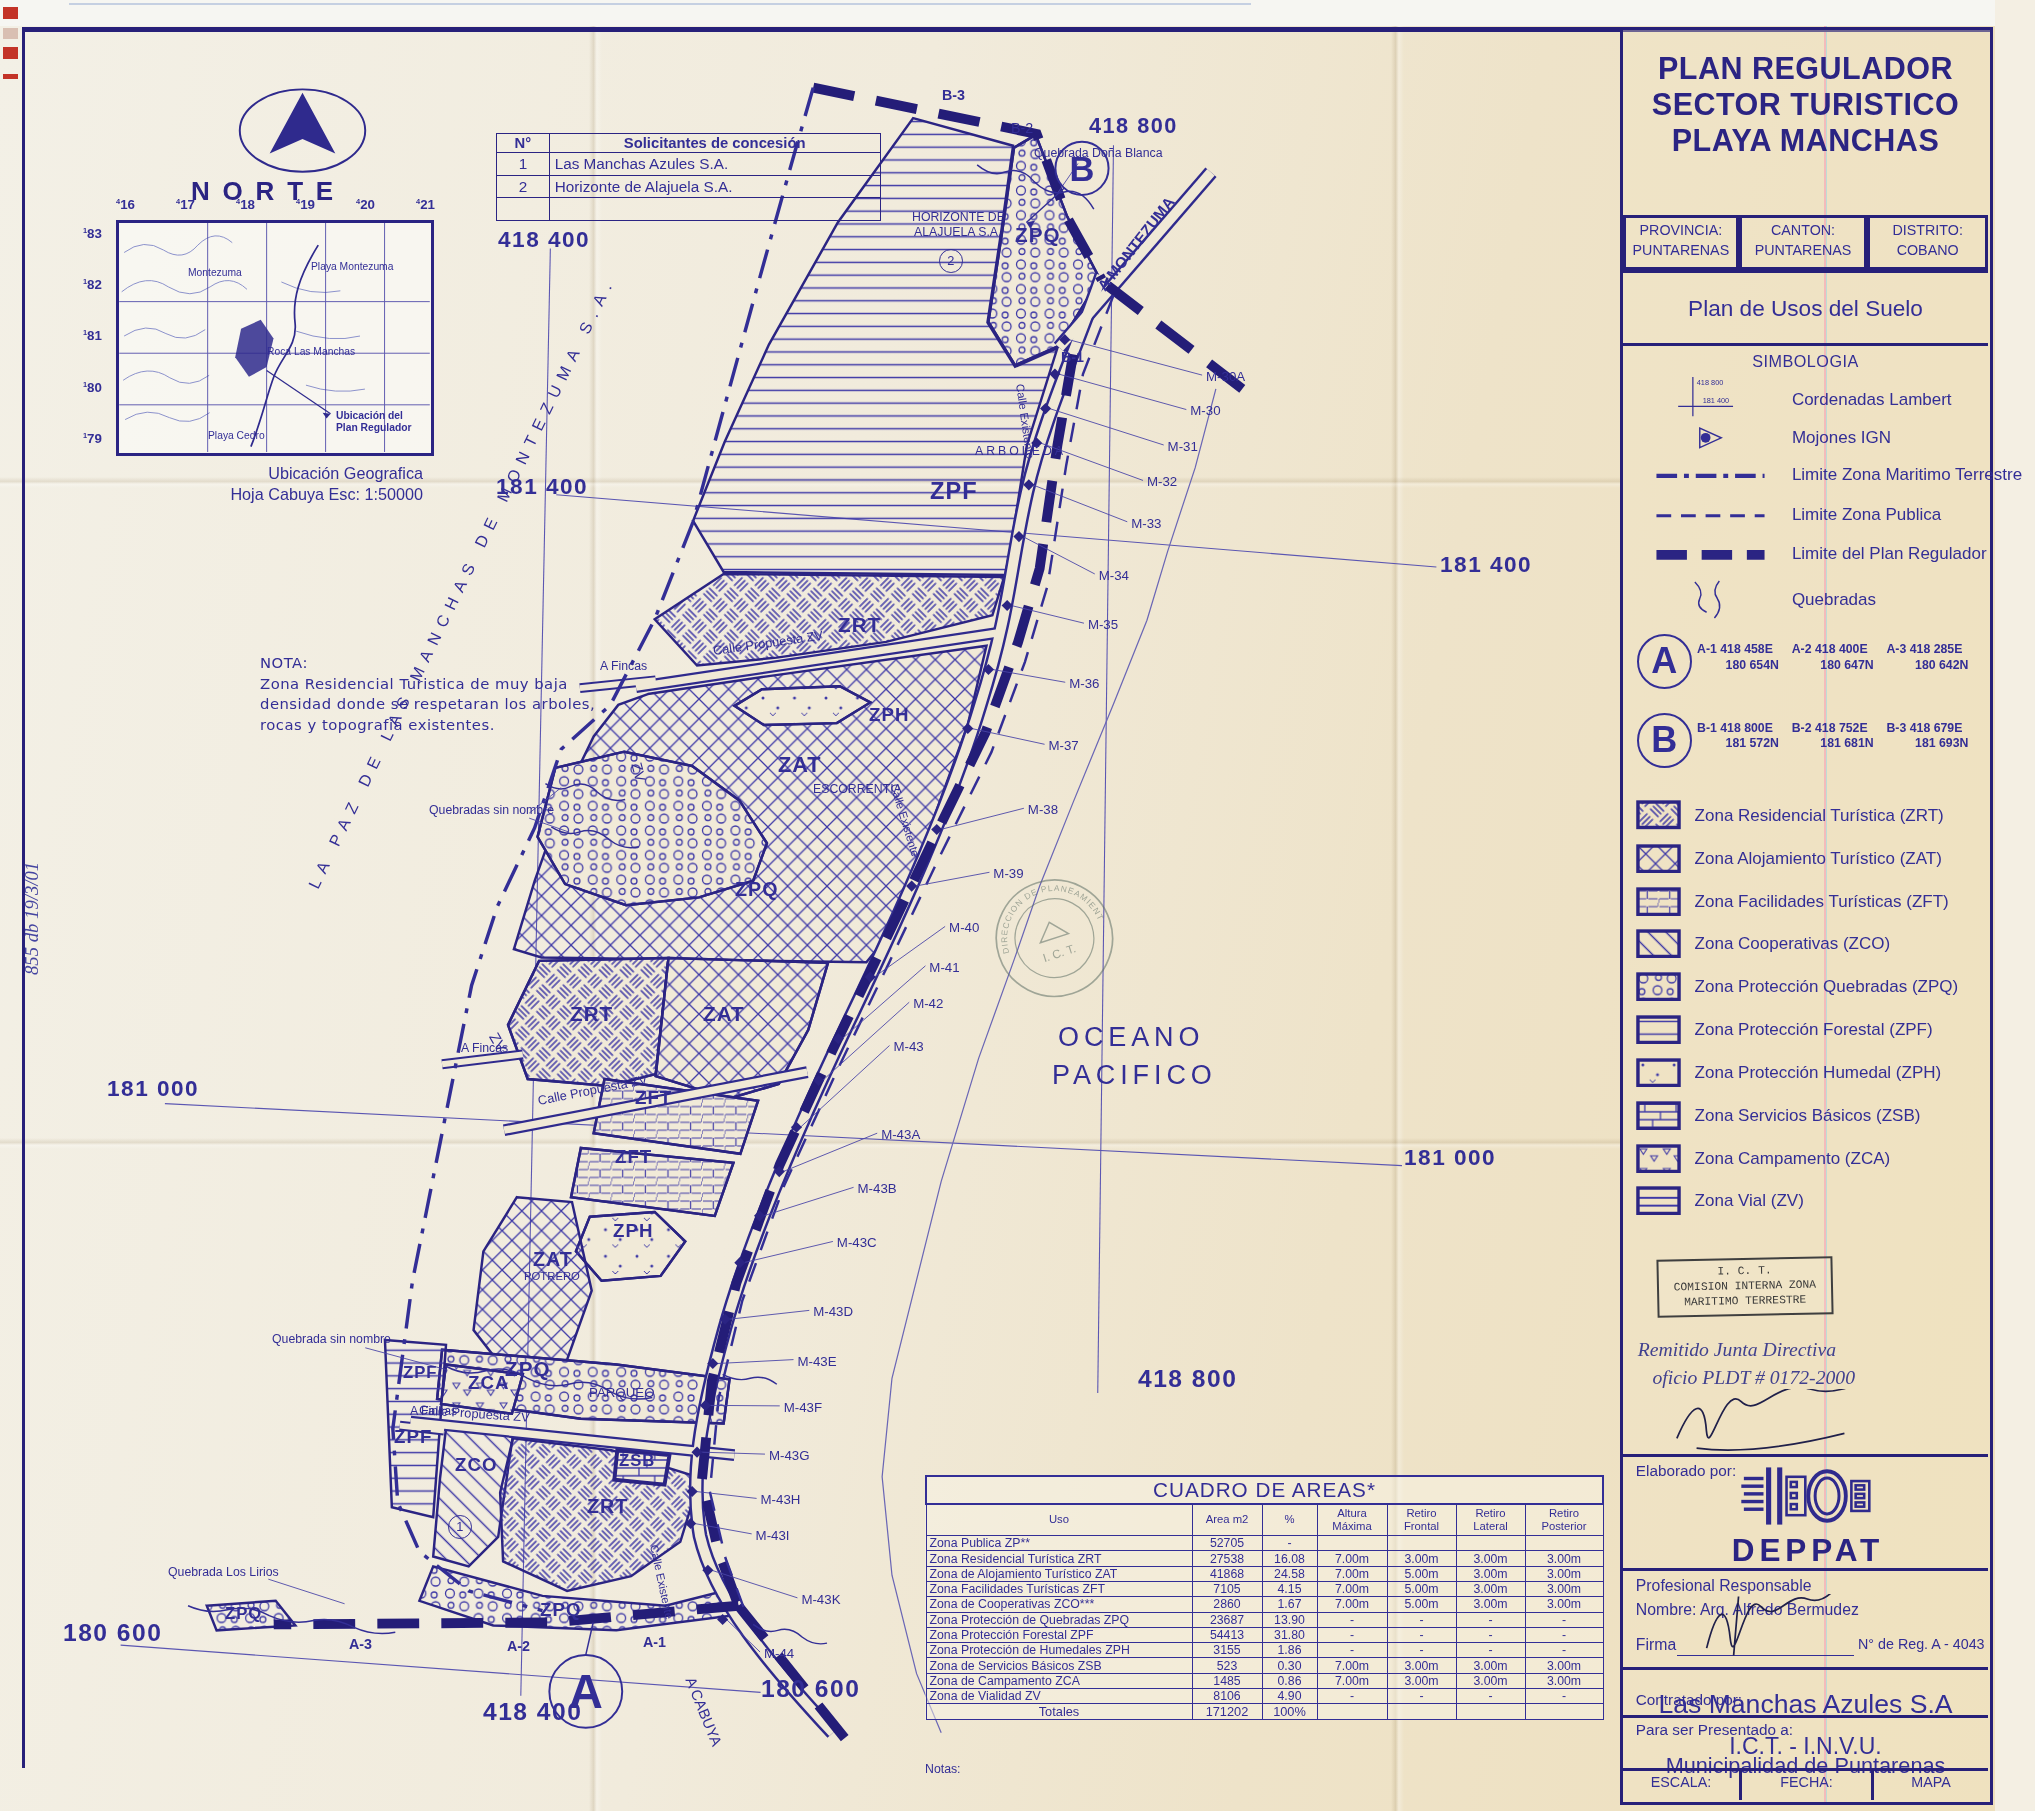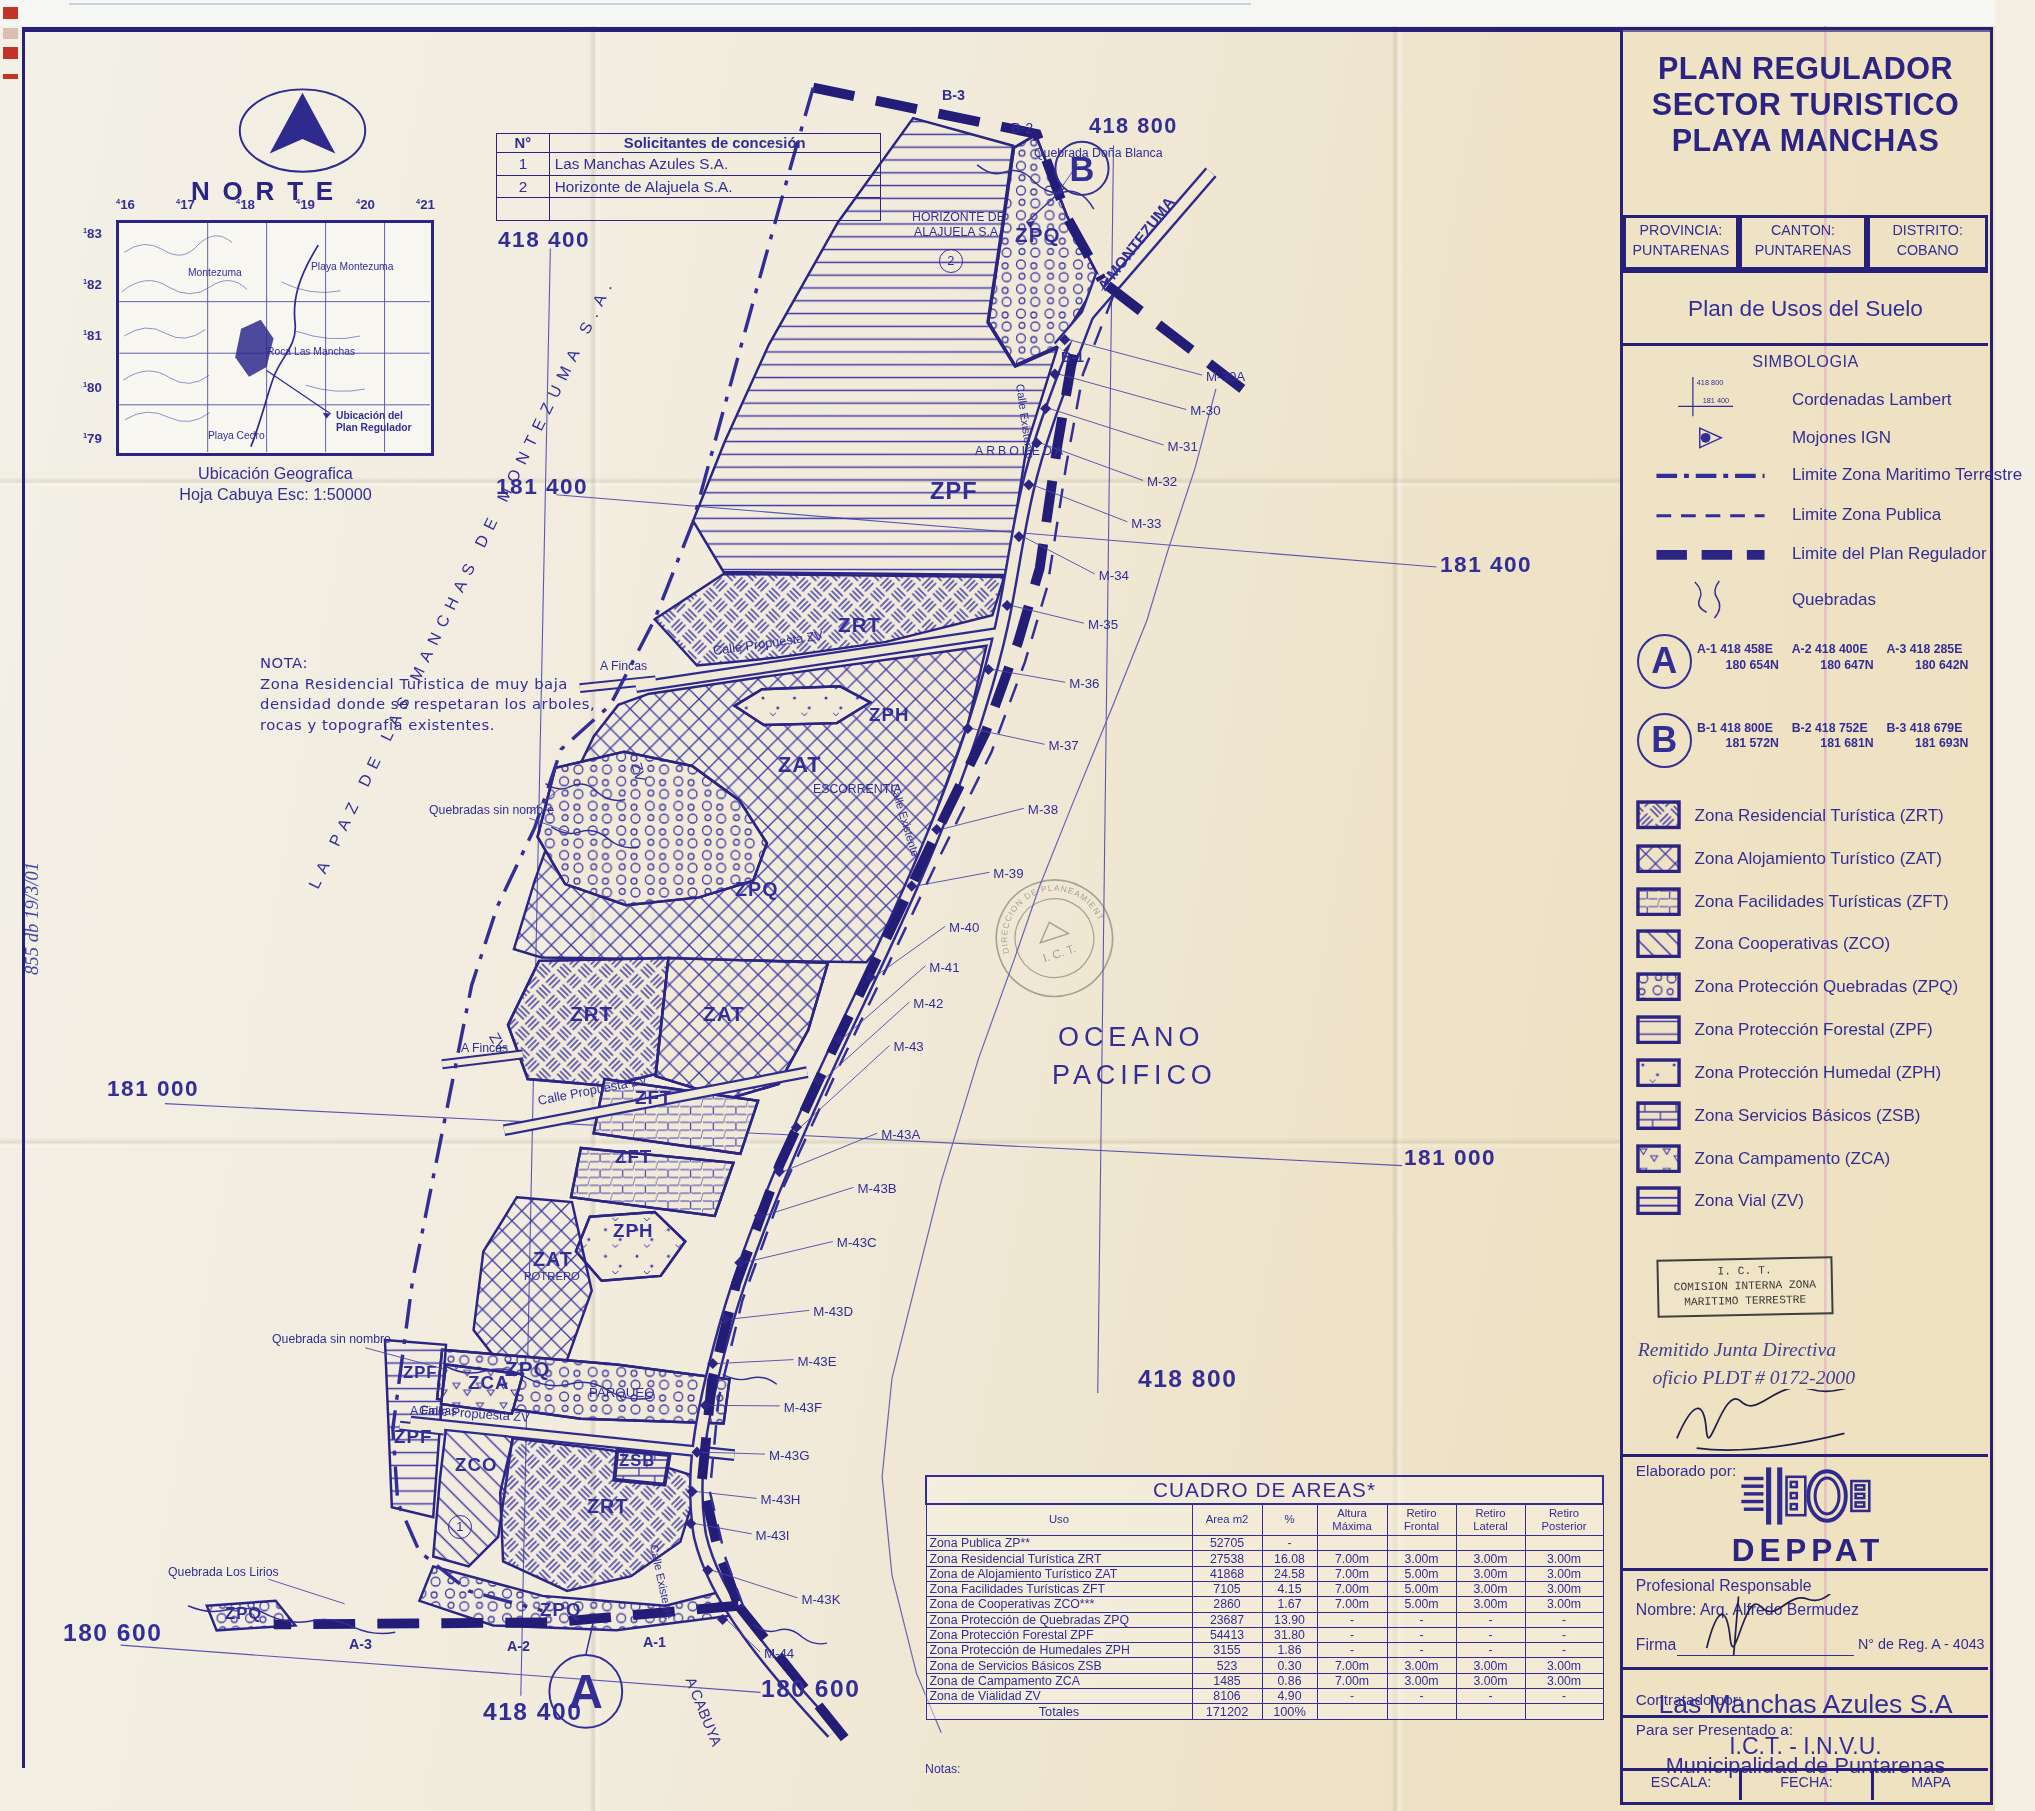--- a/index.html
+++ b/index.html
@@ -50,21 +50,21 @@
   .scale-row{display:flex;height:100%}
   .scale-cell{border-right:3px solid var(--inkd);box-sizing:border-box;text-align:center;font-size:14.3px;padding-top:3px}
   .scale-cell .v{font-size:15.3px;margin-top:19px}
   .deppat-word{font-weight:bold;font-size:31.5px;letter-spacing:4.9px;text-align:center;color:var(--ink2)}
   
   .norte-word{font-weight:bold;font-size:26px;letter-spacing:12.8px;color:var(--ink2)}
   .inset-box{border:3.4px solid var(--ink2);box-sizing:border-box;background:rgba(250,250,247,.65)}
   .tick{font-size:13.3px;font-weight:bold}
   .tick sup{font-size:7.4px}
   .inset-label{font-size:10.3px;white-space:nowrap;color:var(--ink)}
-  .inset-cap{font-size:16.2px;text-align:center;line-height:20.7px}
+  .inset-cap{font-size:16.2px;text-align:right;line-height:20.7px}
   
   table.solic{border-collapse:collapse;font-size:15.3px}
   table.solic th,table.solic td{border:1.5px solid var(--ink2);padding:1px 4.9px}
   table.solic th{font-size:14.8px}
   table.solic td.num{width:42px;text-align:center}
   table.solic td{height:19.7px}
   
   .nota{font-family:"DejaVu Sans",sans-serif;font-size:14.8px;line-height:20.7px;letter-spacing:0.5px;white-space:nowrap}
   
   table.areas{border-collapse:collapse;table-layout:fixed;width:677px;background:rgba(248,243,229,.5)}

